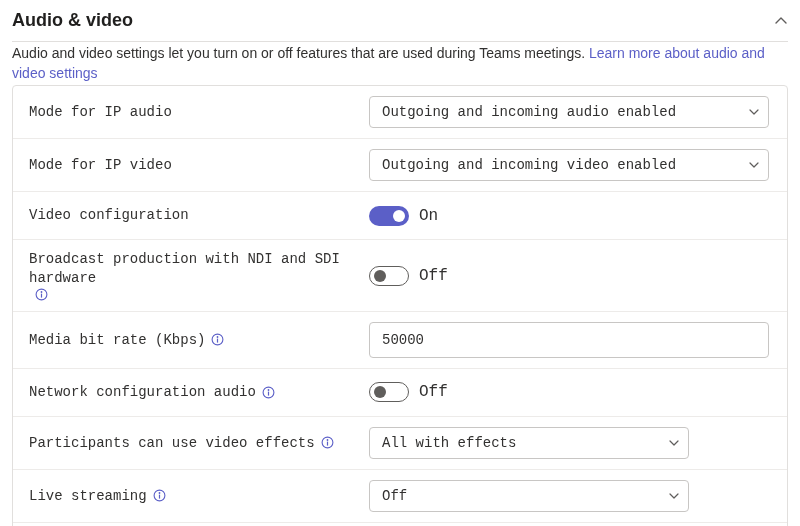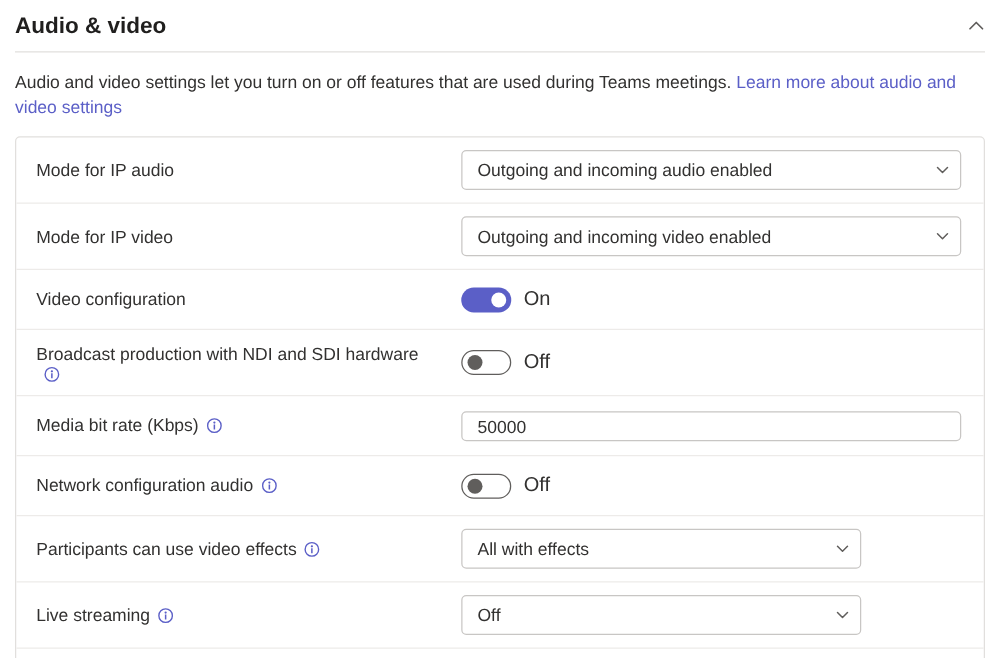--- a/index.html
+++ b/index.html
@@ -10,49 +10,50 @@
     color: #323130;
     background: #fff;
     padding: 6px 12px 12px 12px;
   }
   .section-header {
     display: flex;
     align-items: center;
     justify-content: space-between;
     padding: 4px 0 10px 0;
     border-bottom: 1px solid #e1dfdd;
-    margin-bottom: 14px;
+    margin-bottom: 2px;
   }
   .section-title {
     font-size: 18px;
     font-weight: 600;
     color: #201f1e;
   }
   .chev-up svg { display:block; }
   .intro {
     font-size: 14px;
     color: #323130;
     line-height: 1.4;
-    margin-bottom: 14px;
+    margin-bottom: 2px;
   }
   .intro a {
     color: #5b5fc7;
     text-decoration: none;
   }
   .panel {
     border: 1px solid #e1dfdd;
     border-radius: 4px;
     overflow: hidden;
   }
   .row {
     display: flex;
     align-items: center;
     padding: 10px 16px;
     border-top: 1px solid #edebe9;
     min-height: 48px;
+    font-family: Liberation Mono, monospace;
   }
   .row:first-child { border-top: none; }
   .label-col {
     flex: 0 0 340px;
     padding-right: 16px;
     display: flex;
     align-items: center;
     flex-wrap: wrap;
     line-height: 1.35;
   }
@@ -79,21 +80,21 @@
     padding: 0 8px 0 12px;
     background: #fff;
     cursor: pointer;
   }
   .select .chev svg { display:block; }
   .text-input {
     width: 100%;
     max-width: 400px;
     border: 1px solid #c8c6c4;
     border-radius: 4px;
-    height: 24px;
+    height: 36px;
     padding: 0 12px;
     font: inherit;
     color: #323130;
     background: #fff;
   }
   .toggle-wrap {
     display: flex;
     align-items: center;
     gap: 10px;
   }

